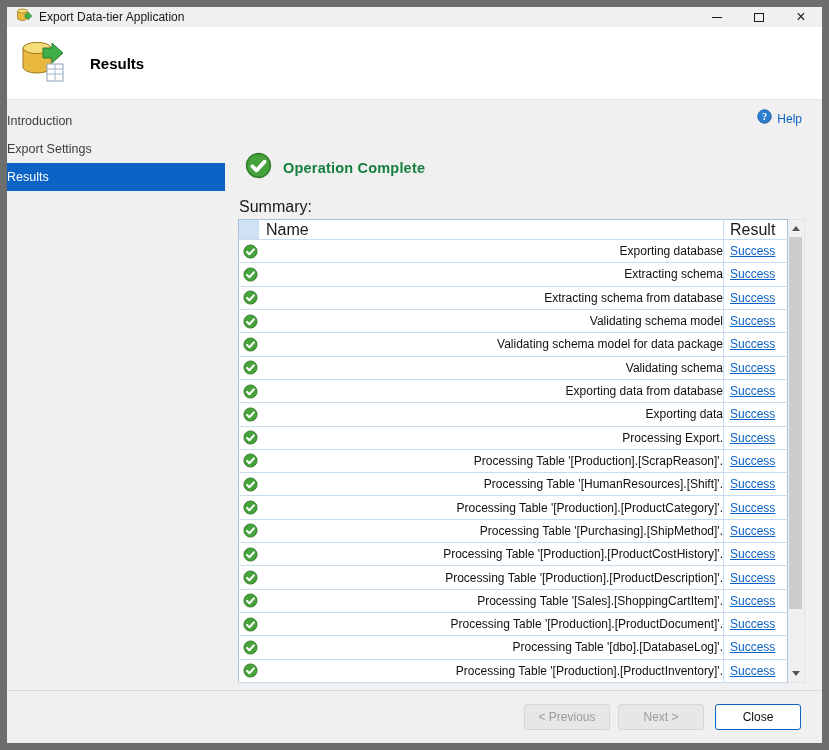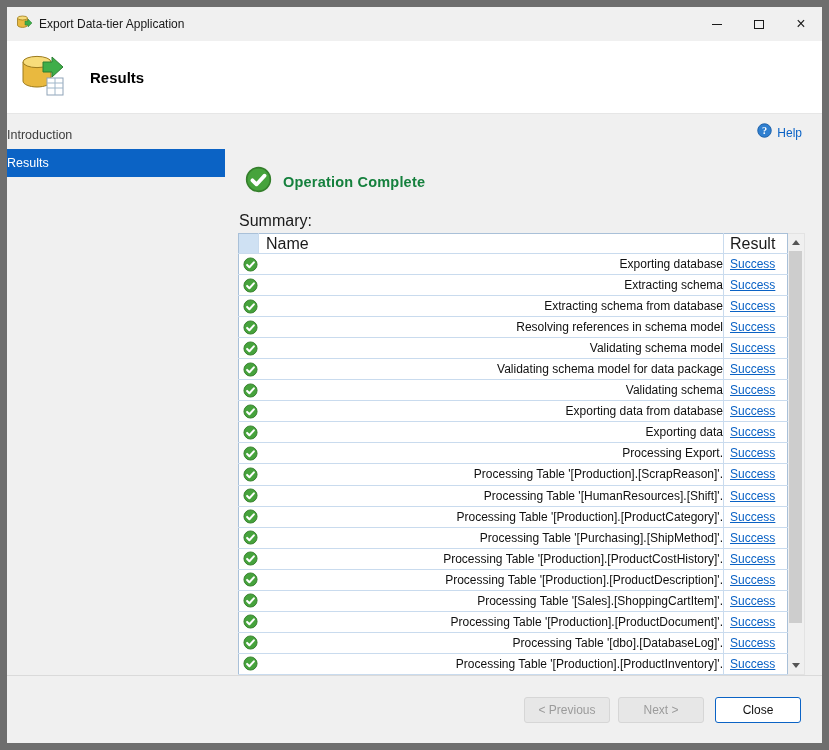--- a/index.html
+++ b/index.html
@@ -12,21 +12,21 @@
   }
   *{box-sizing:border-box;margin:0;padding:0;}
   body{
     width:829px;height:750px;overflow:hidden;background:#fff;
     font-family:"Liberation Sans",sans-serif;
   }
   .frame{width:829px;height:750px;background:#6e6e6e;padding:7px;}
   .window{height:100%;width:100%;background:#f0f0f0;display:flex;flex-direction:column;}
 
   
-  .titlebar{height:34px;flex:none;display:flex;align-items:center;padding-left:9px;gap:7px;}
+  .titlebar{height:20px;flex:none;display:flex;align-items:center;padding-left:9px;gap:7px;}
   .title-text{font-size:12px;color:#191919;}
   .win-controls{margin-left:auto;display:flex;height:100%;}
   .win-btn{width:42px;height:100%;border:none;background:transparent;display:flex;align-items:center;justify-content:center;cursor:pointer;}
   .glyph-min{width:10px;height:1px;background:#1a1a1a;display:block;}
   .glyph-max{width:10px;height:9px;border:1px solid #1a1a1a;display:block;}
   .glyph-close{font-size:16px;color:#1a1a1a;line-height:1;}
 
   
   .header{height:73px;flex:none;background:#fff;border-bottom:1px solid #e6e6e6;display:flex;align-items:center;padding-left:13px;gap:24px;}
   .page-title{font-size:15px;font-weight:bold;color:#000;}
@@ -65,21 +65,21 @@
   
   .vscroll{width:17px;flex:none;position:relative;background:#f0f0f0;border:1px solid #e3e3e3;border-left:none;}
   .sb-btn{position:absolute;left:0;width:100%;height:17px;display:flex;align-items:center;justify-content:center;background:#f0f0f0;cursor:pointer;}
   .sb-btn.up{top:0;}
   .sb-btn.down{bottom:0;}
   .tri-up{width:0;height:0;border-left:4px solid transparent;border-right:4px solid transparent;border-bottom:5px solid #555;}
   .tri-down{width:0;height:0;border-left:4px solid transparent;border-right:4px solid transparent;border-top:5px solid #555;}
   .sb-thumb{position:absolute;top:17px;left:1px;width:13px;height:372px;background:#cdcdcd;cursor:pointer;}
 
   
-  .footer{flex:none;height:68px;border-top:1px solid #dadada;display:flex;align-items:center;justify-content:flex-end;padding-right:21px;gap:8px;background:#f0f0f0;}
+  .footer{flex:none;height:53px;border-top:1px solid #dadada;display:flex;align-items:center;justify-content:flex-end;padding-right:21px;gap:8px;background:#f0f0f0;}
   .btn{width:86px;height:26px;font-size:12px;font-family:inherit;border-radius:3px;cursor:pointer;}
   .btn.secondary{background:#e7e7e7;border:1px solid #d6d6d6;color:#9b9b9b;}
   .btn.primary{background:#fff;border:1px solid var(--accent);color:#111;margin-left:3px;}
 </style>
 </head>
 <body>
 
 <div class="frame">
   <div class="window">
 
@@ -116,20 +116,23 @@
         </svg>
       </span>
       <span class="page-title">Results</span>
     </div>
 
     <div class="body">
 
       <nav class="sidebar">
           <div class="side-item">
     <span>Introduction</span>
+  </div>
+          <div class="side-item">
+    <span>Export Settings</span>
   </div>
           <div class="side-item selected">
     <span>Results</span>
   </div>
         </nav>
 
       <div class="main">
 
         <div class="help-link">
           <span>
@@ -218,36 +221,20 @@
   </tr>
                 <tr>
     <td class="name-td" colspan="2">
       <span class="cell">
         <span class="row-check">
           <svg viewBox="0 0 16 16">
             <circle class="chk-c" cx="8" cy="8" r="7"></circle>
             <path class="chk-m" d="M4.4 8.5l2.4 2.4 4.8-5.2"></path>
           </svg>
         </span>
-        <span class="row-name">Resolving references in schema model</span>
-      </span>
-    </td>
-    <td class="result-td">
-      <a class="success-link">Success</a>
-    </td>
-  </tr>
-                <tr>
-    <td class="name-td" colspan="2">
-      <span class="cell">
-        <span class="row-check">
-          <svg viewBox="0 0 16 16">
-            <circle class="chk-c" cx="8" cy="8" r="7"></circle>
-            <path class="chk-m" d="M4.4 8.5l2.4 2.4 4.8-5.2"></path>
-          </svg>
-        </span>
         <span class="row-name">Validating schema model</span>
       </span>
     </td>
     <td class="result-td">
       <a class="success-link">Success</a>
     </td>
   </tr>
                 <tr>
     <td class="name-td" colspan="2">
       <span class="cell">

